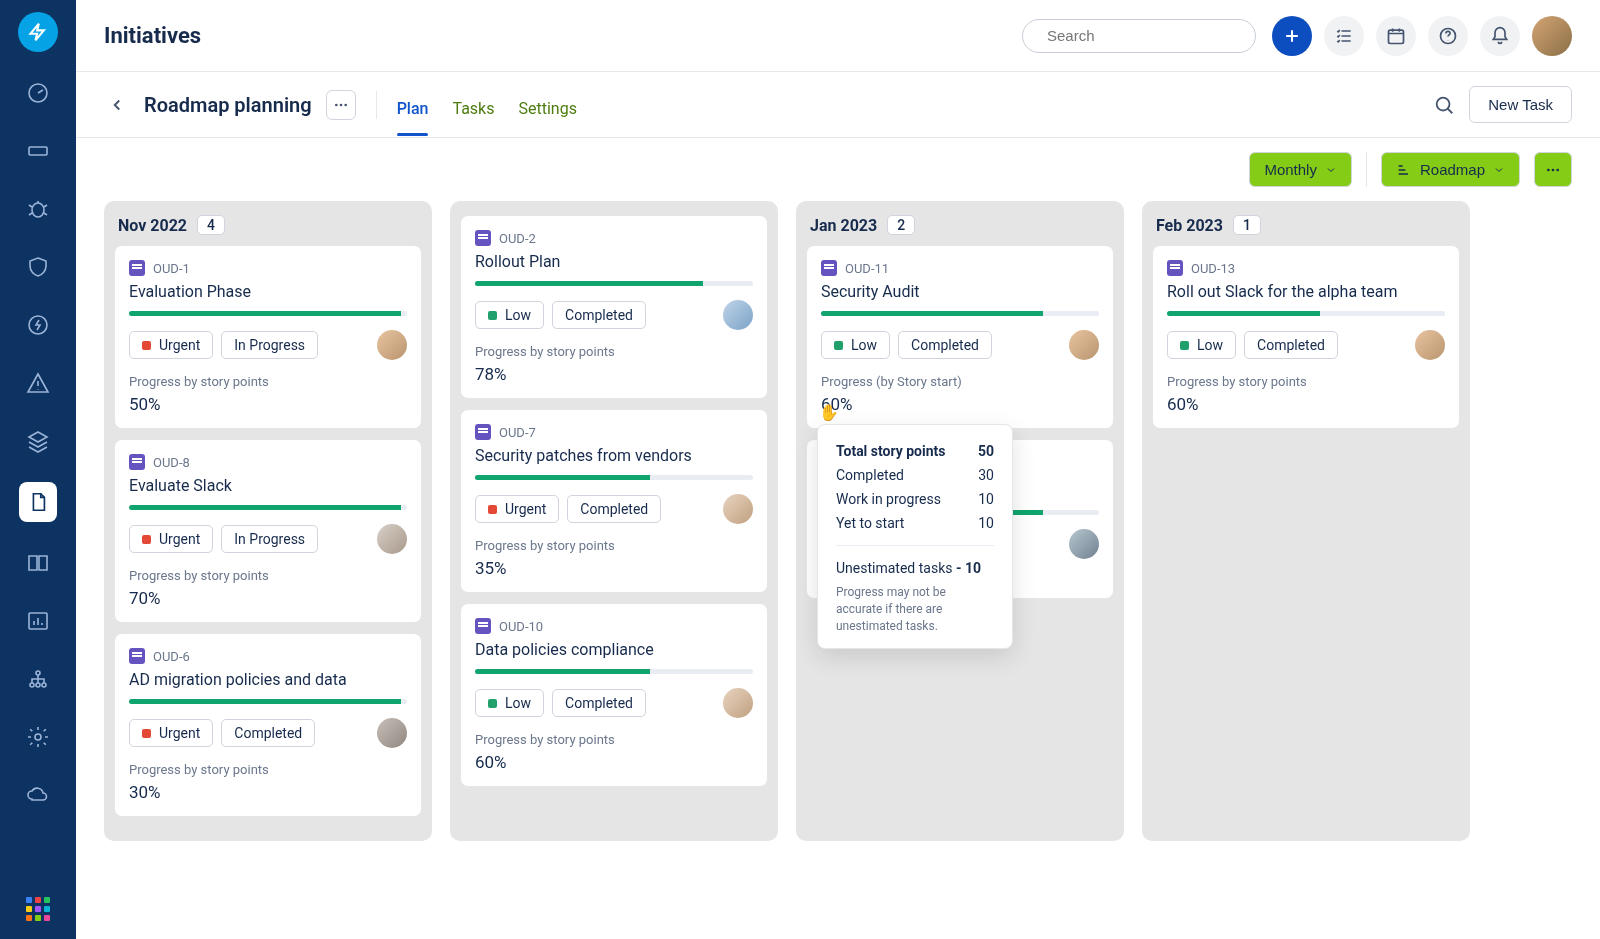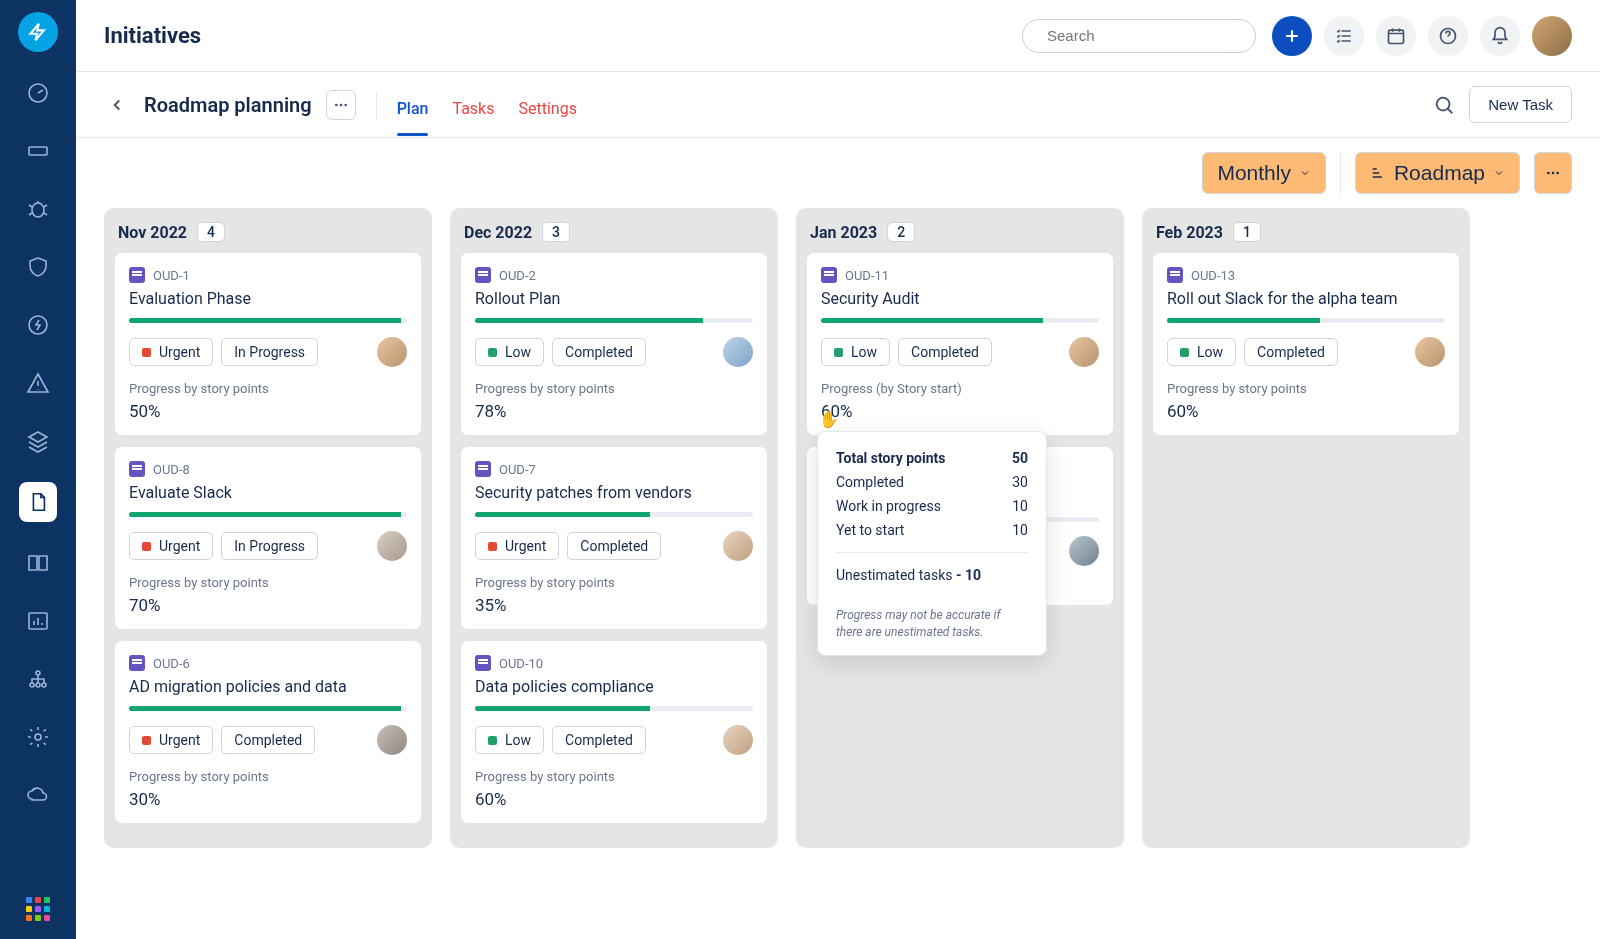--- a/index.html
+++ b/index.html
@@ -28,29 +28,29 @@
 .plus-btn { background: #0c4ec0; color: #fff; }
 .avatar-img { width: 40px; height: 40px; border-radius: 50%; background: linear-gradient(135deg,#d4a574,#8b6f47); }
 
 
 .subheader { display: flex; align-items: center; padding: 14px 28px; border-bottom: 1px solid #e5e8ec; gap: 14px; }
 .back { cursor: pointer; color: #44546f; padding:4px;}
 .page-title { font-size: 20px; font-weight: 600; }
 .more-box { width: 30px; height: 30px; border: 1px solid #d0d4dc; border-radius: 6px; display: flex; align-items: center; justify-content: center; cursor: pointer; color: #44546f;}
 .vdiv { width: 1px; height: 28px; background: #e5e8ec; margin: 0 6px; }
 .tabs { display: flex; gap: 24px; }
-.tab { padding: 10px 0 18px; font-size: 16px; color: #ef4444; cursor: pointer; position: relative; margin-bottom:-15px;}
+.tab { padding: 10px 0 18px; font-size: 16px; color: #4d7c0f; cursor: pointer; position: relative; margin-bottom:-15px;}
 .tab.active { color: #1154cc; font-weight:500;}
 .tab.active::after { content:''; position:absolute; left:0; right:0; bottom:0; height:3px; background:#1154cc; border-radius:2px;}
 .subheader-right { margin-left: auto; display: flex; align-items: center; gap: 14px; }
 .new-task-btn { border: 1px solid #d0d4dc; border-radius: 6px; padding: 9px 18px; font-size: 15px; font-weight: 500; background: #fff; cursor: pointer; color:#172b4d;}
 
 
 .toolbar { display: flex; justify-content: flex-end; padding: 14px 28px 0; gap: 14px; }
-.tbtn { border: 1px solid #d0d4dc; border-radius: 6px; padding: 8px 14px; font-size: 21px; background: #fdba74; cursor: pointer; display: inline-flex; align-items: center; gap: 8px; color:#172b4d;}
+.tbtn { border: 1px solid #d0d4dc; border-radius: 6px; padding: 8px 14px; font-size: 15px; background: #84cc16; cursor: pointer; display: inline-flex; align-items: center; gap: 8px; color:#172b4d;}
 .tdiv { width:1px; background:#e5e8ec;}
 
 
 .board { display: flex; gap: 18px; padding: 14px 0 0 28px; overflow: hidden; }
 .col { width: 328px; flex-shrink: 0; background: #e5e5e5; border-radius: 10px; padding: 14px 10px; }
 .col-head { display: flex; align-items: center; gap: 10px; margin-bottom: 10px; padding-left:4px;}
 .col-title { font-size: 16px; font-weight: 700; }
 .count { border: 1px solid #d0d4dc; background: #fff; border-radius: 5px; padding: 1px 9px; font-size: 14px; font-weight:500;}
 
 .card { background: #fff; border: 1px solid #e3e6eb; border-radius: 8px; padding: 14px; margin-bottom: 10px; position: relative; }
@@ -69,25 +69,25 @@
 .av1{background:linear-gradient(135deg,#e8c4a0,#b8956f);}
 .av2{background:linear-gradient(135deg,#c0d4e8,#7ba3c9);}
 .av3{background:linear-gradient(135deg,#d8d0c8,#a8988a);}
 .av4{background:linear-gradient(135deg,#e8d4c0,#c0a080);}
 .av5{background:linear-gradient(135deg,#c8c0b8,#908880);}
 .av6{background:linear-gradient(135deg,#b8c8d0,#708090);}
 .prog-label { color: #6b778c; font-size: 13px; margin-top: 14px; }
 .prog-val { font-size: 17px; margin-top: 5px; color:#172b4d;}
 
 
-.pop { position: absolute; background: #fff; border: 1px solid #e3e6eb; border-radius: 8px; box-shadow: 0 8px 24px rgba(0,0,0,0.12); padding: 14px 18px; width: 230px; z-index: 10; font-size:14px;}
+.pop { position: absolute; background: #fff; border: 1px solid #e3e6eb; border-radius: 8px; box-shadow: 0 8px 24px rgba(0,0,0,0.12); padding: 14px 18px; width: 196px; z-index: 10; font-size:14px;}
 .pop-row { display: flex; justify-content: space-between; padding: 4px 0; }
 .pop-row.bold { font-weight: 700; }
 .pop-div { height:1px; background:#e9edf3; margin:10px 0;}
-.pop-note { color:#6b778c; font-size:12px; line-height:1.4; margin-top:20px;font-style:italic;}
+.pop-note { color:#6b778c; font-size:12px; line-height:1.4; margin-top:4px;}
 .cursor { position:absolute; font-size:16px;}
 
 svg { display:block; }
 </style>
 </head>
 <body>
 
 <div class="app">
   <div class="sidebar">
     <div class="logo">
@@ -335,24 +335,20 @@
             <div class="row">
               <span class="chip"><span class="dot red"></span>Urgent</span>
               <span class="chip">Completed</span>
               <div class="avatar av5"></div>
             </div>
             <div class="prog-label">Progress by story points</div>
             <div class="prog-val">30%</div>
           </div>
         </div>
         <div class="col">
-          <div class="col-head">
-            <div class="col-title">Dec 2022</div>
-            <div class="count">3</div>
-          </div>
           <div class="card">
             <div class="card-id">
               <span class="id-icon"></span>
               <span>OUD-2</span>
             </div>
             <div class="card-title">Rollout Plan</div>
             <div class="progress">
               <div class="progress-fill" style="width: 82%;"></div>
             </div>
             <div class="row">

